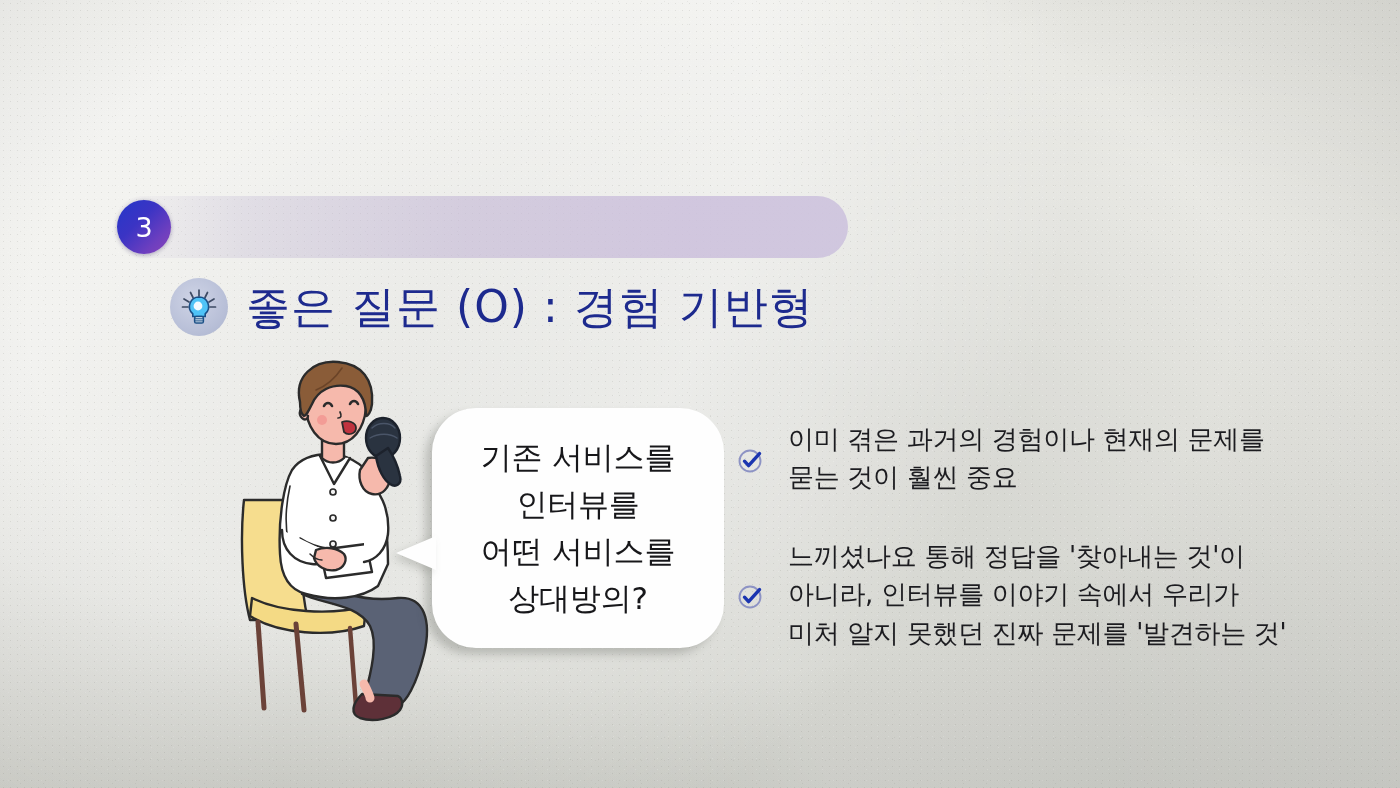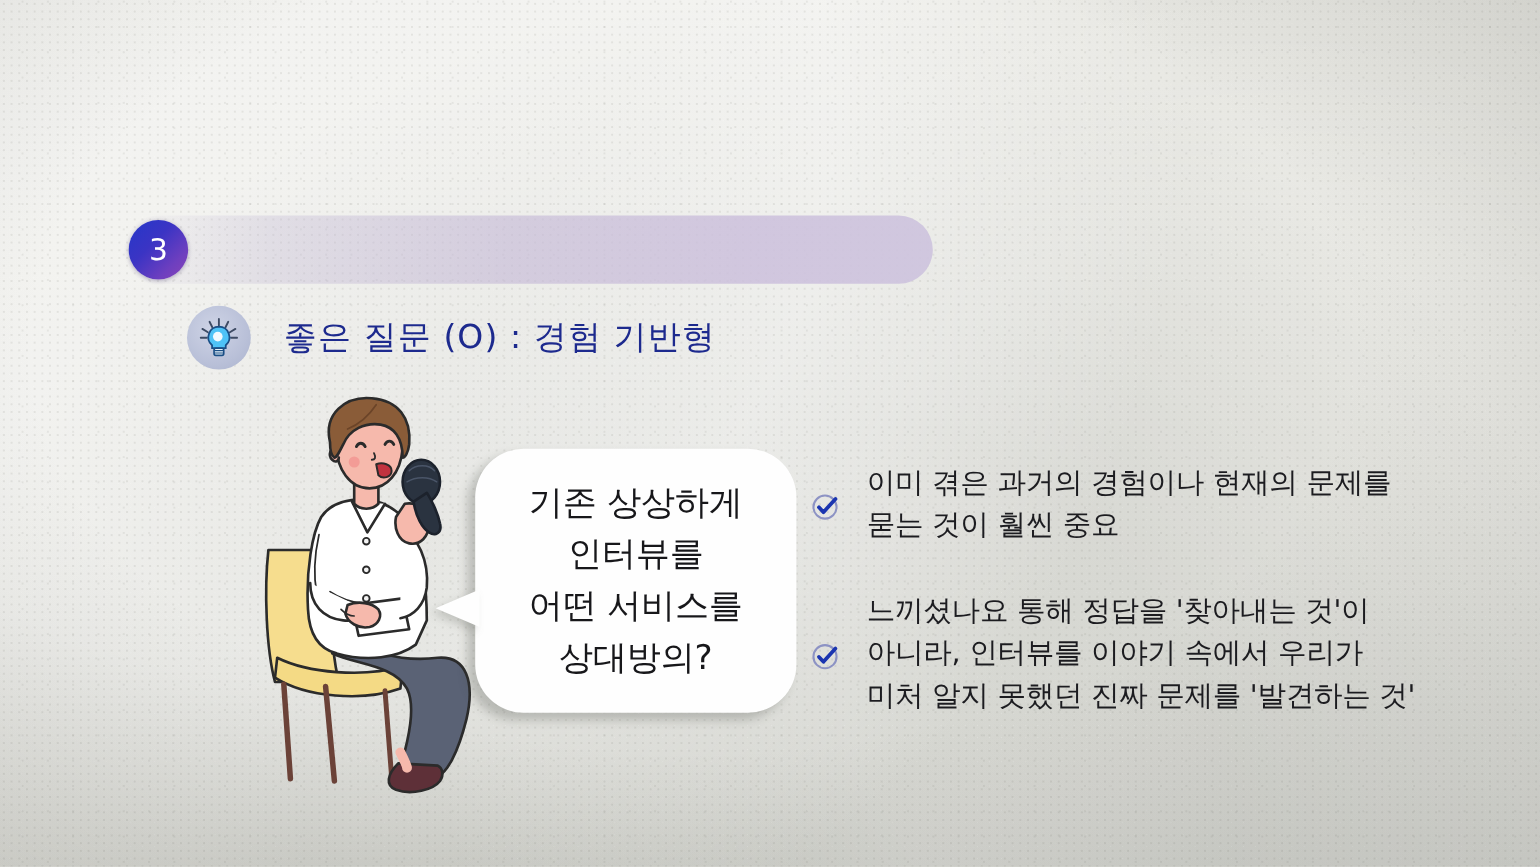--- a/index.html
+++ b/index.html
@@ -57,21 +57,21 @@
   
   #heading-row{
     position:absolute; left:170px; top:278px; display:flex; align-items:center;
   }
   #bulb-badge{
     width:58px; height:58px; border-radius:50%;
     background:radial-gradient(circle at 42% 38%, #cfd4e6 0%, #b9c0d8 62%, #aab2cd 100%);
     display:flex; align-items:center; justify-content:center; flex:0 0 auto;
   }
   #heading-text{
-    margin-left:30px; font-size:30px; color:#1d2a8e; letter-spacing:1px;
+    margin-left:18px; font-size:44px; color:#1d2a8e; letter-spacing:1px;
     white-space:nowrap; line-height:1;
   }
 
   
   #illustration{ position:absolute; left:238px; top:358px; width:230px; height:380px; }
 
   
   #speech-bubble{
     position:absolute; left:432px; top:408px; width:292px; height:240px;
     background:#fefefe; border-radius:44px;
@@ -206,21 +206,21 @@
 
         <path d="M104 64 C110 62 118 64 118 70 C118 76 110 78 106 74 Z" fill="#c1333f" stroke="#2b2b2b" stroke-width="1.8"></path>
 
         <circle cx="84" cy="62" r="5" fill="#f39c96" stroke="none"></circle>
       </g>
     </svg>
   </div>
 
   <div id="speech-bubble">
     <div class="tail"></div>
-    <div class="bubble-line">기존 상상하게</div>
+    <div class="bubble-line">기존 서비스를</div>
     <div class="bubble-line">인터뷰를</div>
     <div class="bubble-line">어떤 서비스를</div>
     <div class="bubble-line">상대방의?</div>
   </div>
 
   <div id="bullet-list">
 
     <div class="bullet-item">
       <span class="check-wrap">
         <svg width="30" height="30" viewBox="0 0 30 30" aria-hidden="true">

